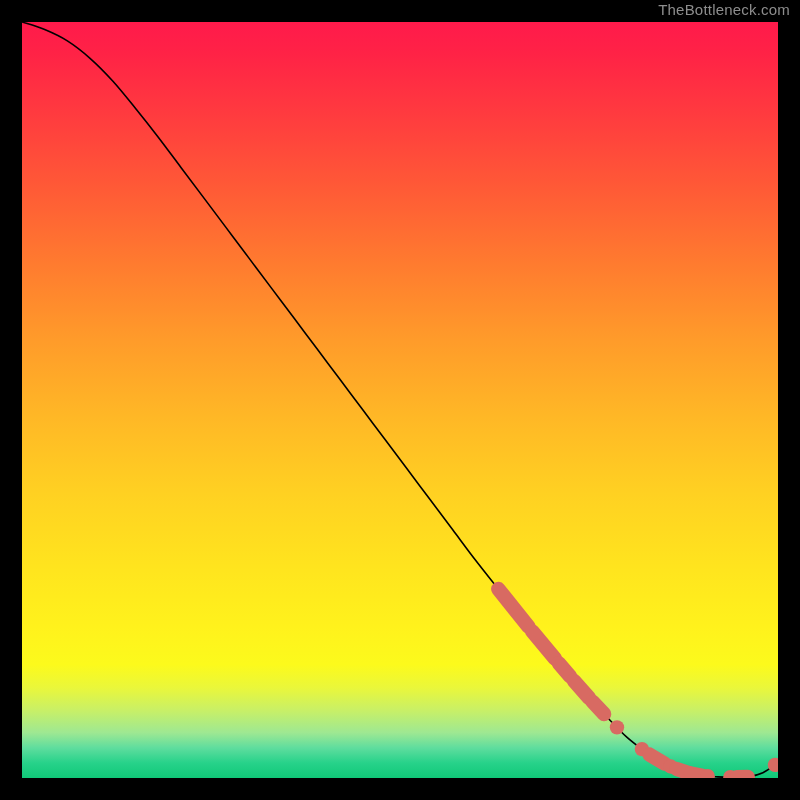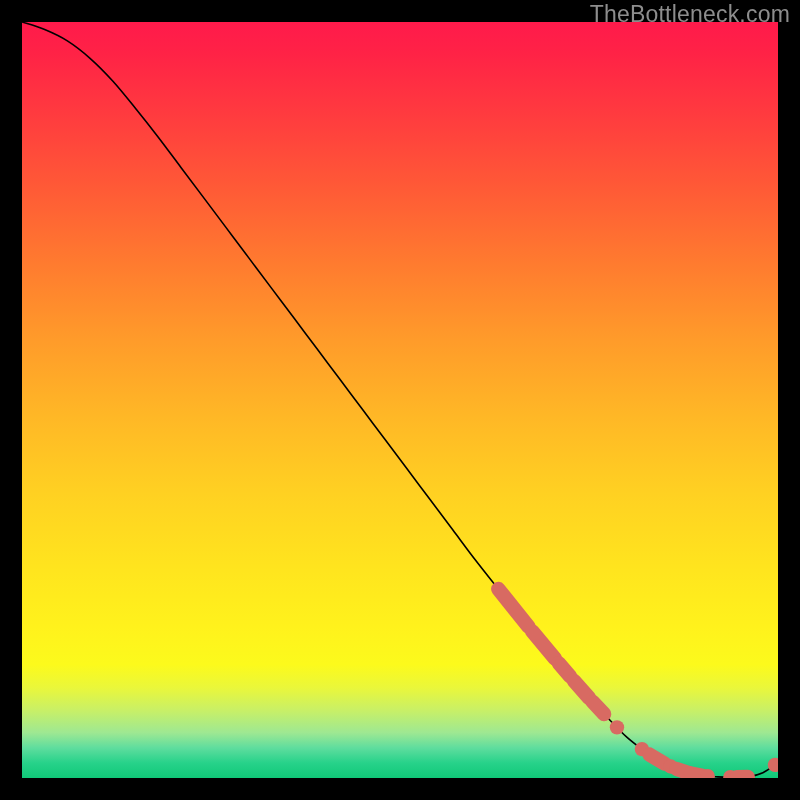--- a/index.html
+++ b/index.html
@@ -61,21 +61,21 @@
   .marker {
     fill: #d86a62;
     stroke: #d86a62;
     stroke-width: 0;
   }
   .attribution {
     position: absolute;
     top: 1px;
     right: 10px;
     color: #8d8d8d;
-    font-size: 23px;
+    font-size: 15px;
     letter-spacing: 0.2px;
     font-weight: 400;
   }
 </style>
 </head>
 <body>
 
 <div class="stage">
   <div class="attribution">TheBottleneck.com</div>
 

